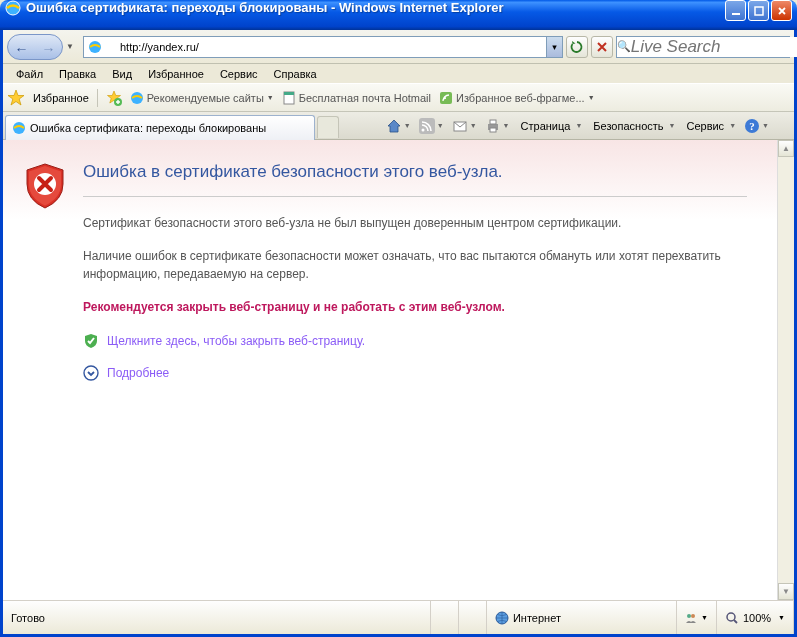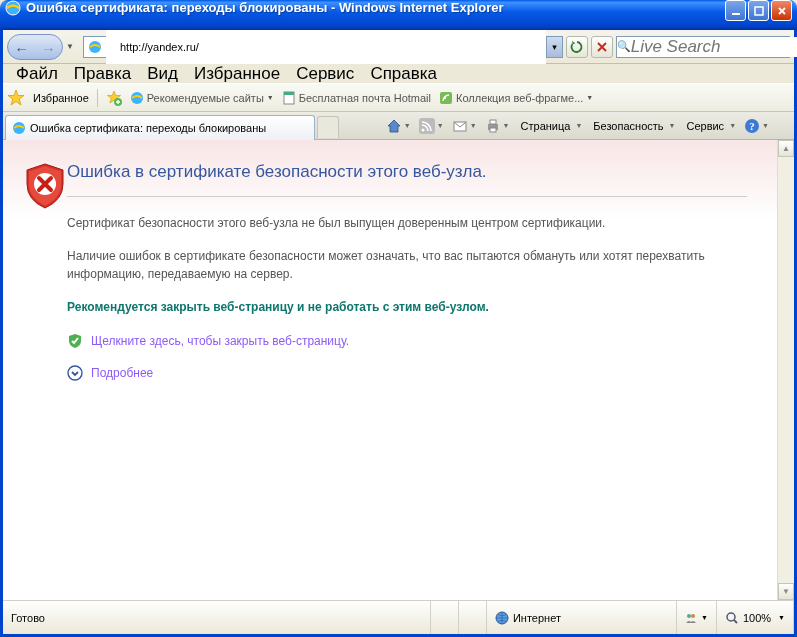--- a/index.html
+++ b/index.html
@@ -16,30 +16,30 @@
 
 .frame { border: 3px solid #0043cc; border-top: none; height: 607px; display: flex; flex-direction: column; background: #ece9d8; }
 
 
 .navrow { height: 34px; background: linear-gradient(to bottom, #f4f4ee, #ece9d8); display: flex; align-items: center; padding: 3px 4px; gap: 3px; border-bottom: 1px solid #c0c0b0; }
 .navbtn-group { width: 56px; height: 26px; background: linear-gradient(to bottom, #dfe8f6, #a9c0e7); border-radius: 13px; border: 1px solid #7a96c8; display: flex; align-items: center; justify-content: space-around; }
 .navbtn-group .arrow { color: #2d4d8a; font-size: 14px; }
 .nav-dd { width: 14px; font-size: 8px; color: #555; }
 .addrbar { flex: 1; height: 22px; background: #fff; border: 1px solid #7f9db9; display: flex; align-items: center; }
 .addrbar .ie-small { width: 16px; height: 16px; margin: 0 3px; }
-.addrbar input { flex: 1; border: none; outline: none; font-size: 11px; height: 34px; padding-left: 14px; }
+.addrbar input { flex: 1; border: none; outline: none; font-size: 11px; height: 18px; padding-left: 14px; }
 .addrbar .dd { width: 16px; text-align: center; font-size: 9px; color: #000; background: linear-gradient(to bottom,#cde,#abd); height: 100%; line-height: 20px; border-left: 1px solid #7f9db9; }
 .tb-btn { width: 22px; height: 22px; border: 1px solid #b8b8a8; background: linear-gradient(to bottom,#fefefe,#e5e5d8); display: flex; align-items: center; justify-content: center; border-radius: 3px; }
 .searchbox { width: 174px; height: 22px; background: #fff; border: 1px solid #7f9db9; display: flex; align-items: center; }
 .searchbox .mag { width: 18px; text-align: center; color: #888; }
 .searchbox input { flex: 1; border: none; outline: none; font-size: 17px; color: #888; font-style: italic; }
 .searchbox .go { width: 20px; height: 100%; border-left: 1px solid #7f9db9; background: linear-gradient(to bottom,#cde6f7,#a7c7e7); text-align: center; line-height: 20px; color: #336; }
 
 
-.menubar { height: 20px; background: #ece9d8; display: flex; align-items: center; padding: 0 6px; gap: 2px; font-size: 17px; border-bottom: 1px solid #fff; }
+.menubar { height: 20px; background: #ece9d8; display: flex; align-items: center; padding: 0 6px; gap: 2px; font-size: 11px; border-bottom: 1px solid #fff; }
 .menubar span { padding: 2px 7px; }
 
 
 .favbar { height: 28px; background: linear-gradient(to bottom,#fafaf5,#edece0); display: flex; align-items: center; padding: 0 4px; gap: 8px; border-bottom: 1px solid #c5c5b8; }
 .favstar { width: 18px; height: 18px; }
 .favbar .lnk { display: flex; align-items: center; gap: 3px; color: #555; }
 .favbar .sep { width: 1px; height: 18px; background: #c5c5b8; }
 
 
 .tabrow { height: 28px; background: linear-gradient(to bottom,#edece4,#dbdace); display: flex; align-items: center; border-bottom: 1px solid #b5b5a5; padding-right: 21px; }
@@ -47,27 +47,27 @@
 .newtab { width: 22px; height: 22px; margin-left: 2px; margin-top: 3px; border: 1px solid #c5c5b8; border-bottom: none; background: #e8e8dc; border-radius: 3px 3px 0 0; }
 .tabtools { margin-left: auto; display: flex; align-items: center; gap: 0; }
 .tabtools .tbtn { height: 22px; display: flex; align-items: center; gap: 2px; padding: 0 4px; border-radius: 2px; }
 .tabtools .tbtn .dd { font-size: 7px; color: #666; }
 .tabtools .txt { padding: 0 3px; }
 
 
 .content-wrap { flex: 1; background: #fff; position: relative; display: flex; }
 .content { flex: 1; padding: 22px 30px 22px 20px; font-family: Verdana, Tahoma, sans-serif; overflow: hidden; }
 .content .bg-grad { position: absolute; top: 0; left: 0; right: 17px; height: 80px; background: linear-gradient(to bottom, #f8e5e5, #fff); z-index: 0; }
-.content-inner { position: relative; z-index: 1; display: flex; }
+.content-inner { position: relative; z-index: 1; display: flex; gap: 16px; }
 .shield { width: 44px; flex-shrink: 0; }
 .main-col { flex: 1; }
 .main-col h1 { font-size: 17px; font-weight: normal; color: #3457a0; margin-bottom: 14px; }
 .main-col hr { border: none; border-top: 1px solid #ccc; margin-bottom: 18px; }
 .main-col p { font-size: 12px; color: #555; line-height: 1.45; margin-bottom: 16px; }
-.main-col p.bold { color: #0f766e; font-weight: bold; }
+.main-col p.bold { color: #be185d; font-weight: bold; }
 .action-link { display: flex; align-items: center; gap: 8px; margin-bottom: 14px; font-size: 12px; }
 .action-link a { color: #8b5cf6; text-decoration: none; }
 .action-link .ic { width: 16px; height: 16px; flex-shrink: 0; }
 .scrollbar { width: 17px; background: #f1efe2; border-left: 1px solid #ddd; display: flex; flex-direction: column; }
 .scrollbar .sbtn { height: 17px; background: linear-gradient(to bottom,#fefefe,#e5e5d5); border: 1px solid #c5c5b8; text-align: center; font-size: 8px; line-height: 15px; color: #888; }
 .scrollbar .track { flex: 1; }
 
 
 .statusbar { height: 34px; background: linear-gradient(to bottom,#fefefe,#ece9d8); border-top: 1px solid #d4d0c8; display: flex; align-items: center; font-size: 11px; }
 .statusbar .cell { padding: 0 8px; border-right: 1px solid #d4d0c8; height: 100%; display: flex; align-items: center; gap: 4px; }
@@ -170,21 +170,21 @@
           <rect x="2" y="1" width="10" height="12" fill="#fff" stroke="#888"></rect>
           <rect x="2" y="1" width="10" height="3" fill="#4a8"></rect>
         </svg>
       <span>Бесплатная почта Hotmail</span>
     </div>
     <div class="lnk">
       <svg width="14" height="14" viewBox="0 0 14 14">
           <rect x="1" y="1" width="12" height="12" rx="2" fill="#7b5"></rect>
           <path d="M4 10 A6 6 0 0 1 10 4 M4 10 A3 3 0 0 1 7 7" fill="none" stroke="#fff" stroke-width="1.3"></path>
         </svg>
-      <span>Коллекция веб-фрагме...</span>
+      <span>Избранное веб-фрагме...</span>
       <span style="font-size:7px">▼</span>
     </div>
   </div>
 
   <div class="tabrow">
     <div class="tab">
       <svg width="14" height="14" viewBox="0 0 14 14">
           <circle cx="7" cy="7" r="6" fill="#3db2ff"></circle>
           <path d="M2 7 Q7 3 12 7" stroke="#ffcc00" stroke-width="1.8" fill="none"></path>
         </svg>

